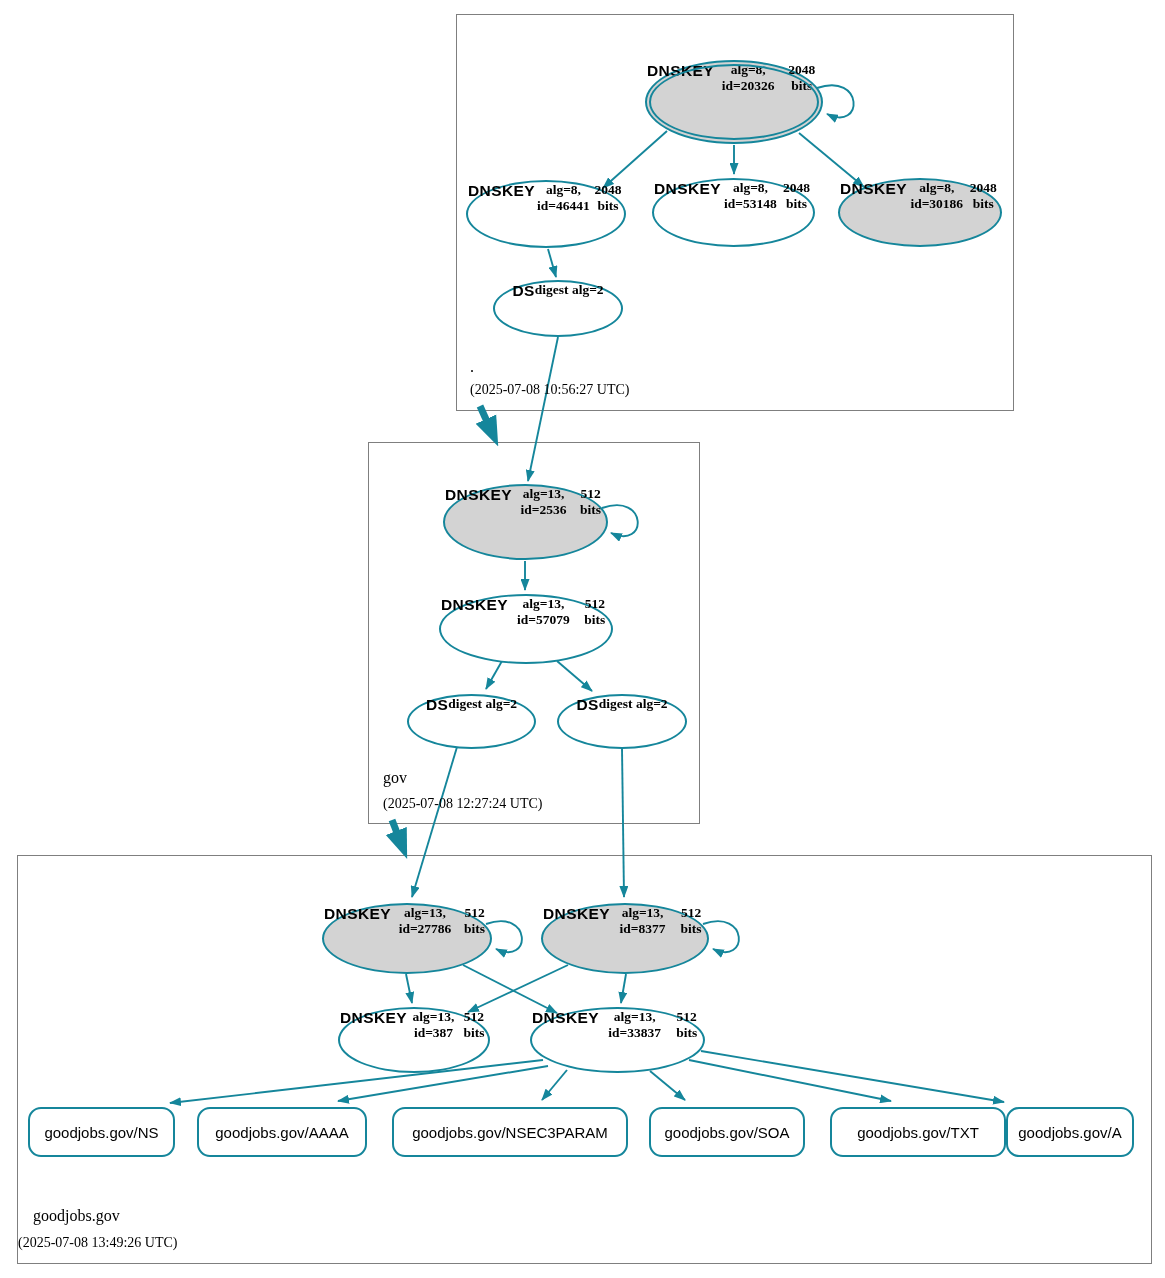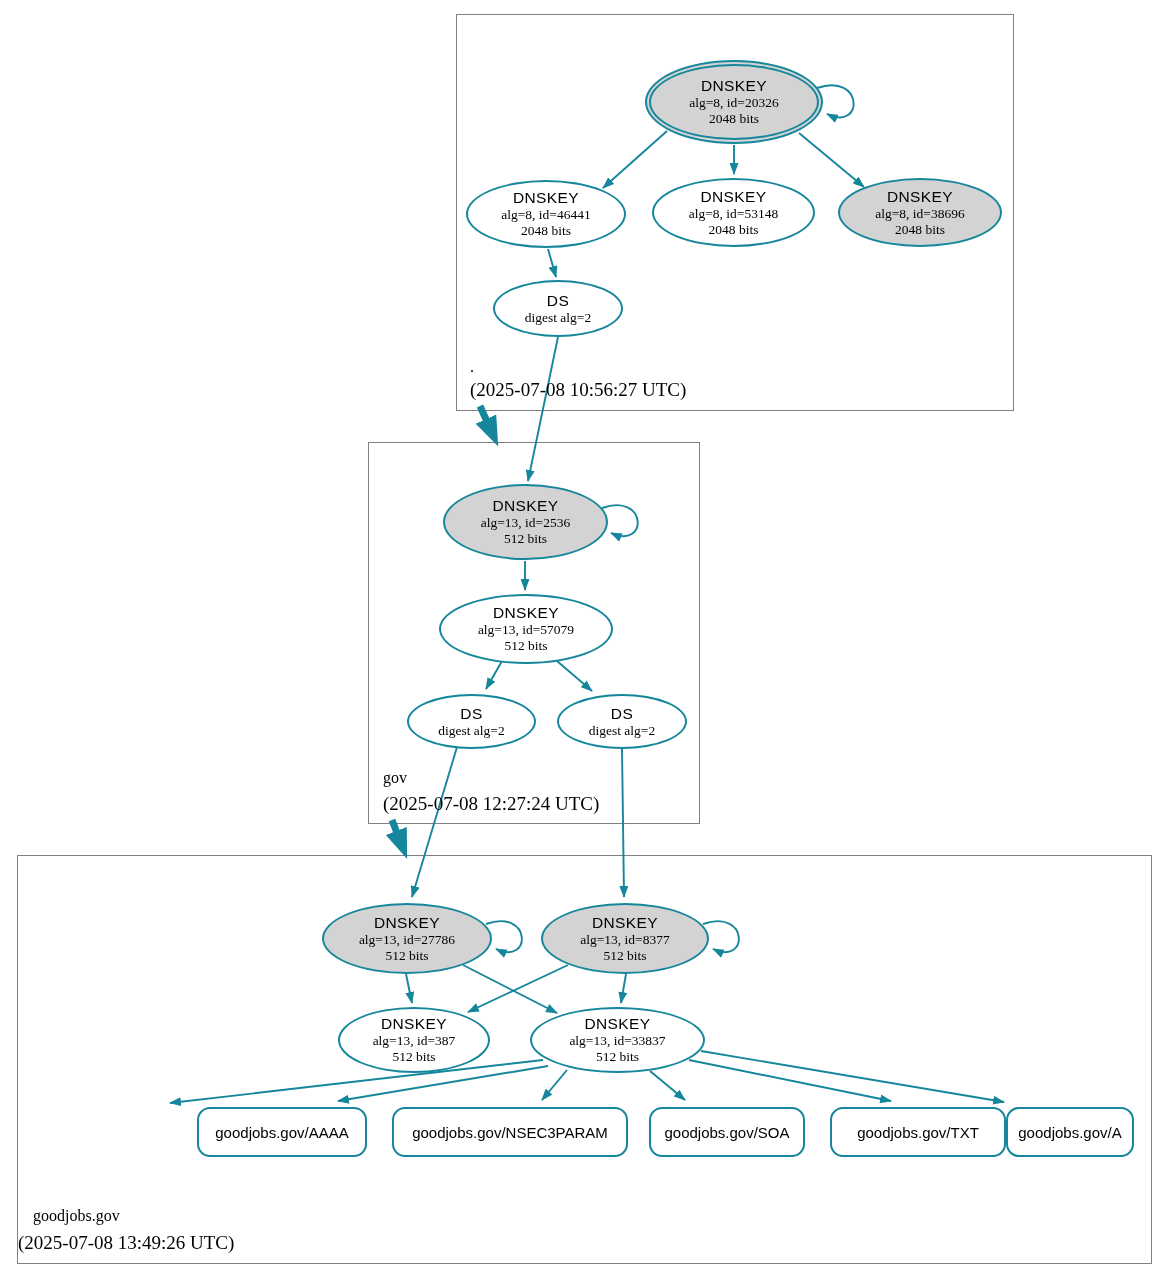--- a/index.html
+++ b/index.html
@@ -18,24 +18,25 @@
   }
   #edges{
     position:absolute;left:0;top:0;z-index:1;
   }
   .node{
     position:absolute;
     box-sizing:border-box;
     border:2px solid #15869b;
     border-radius:50%;
     background:#ffffff;
-    display:flex;flex-direction:column;
-    align-items:center;justify-content:center;
+    display:flex;flex-direction:row;
+    align-items:flex-start;justify-content:center;
     z-index:2;
     text-align:center;
+    font-weight:bold;
   }
   .node.gray{background:#d3d3d3;}
   .node.double::before{
     content:"";
     position:absolute;inset:2px;
     border:2px solid #15869b;
     border-radius:50%;
     pointer-events:none;
   }
   .nt{
@@ -62,21 +63,21 @@
   }
   .zone-label{
     position:absolute;z-index:2;
     font-family:"Liberation Serif", serif;
     font-size:16px;color:#000;line-height:18px;
     white-space:nowrap;
   }
   .zone-ts{
     position:absolute;z-index:2;
     font-family:"Liberation Serif", serif;
-    font-size:19px;color:#000;line-height:17px;
+    font-size:14px;color:#000;line-height:17px;
     white-space:nowrap;
   }
 </style>
 </head>
 <body>
 
 <div id="canvas">
 
   <div class="zone-box" style="left:456px;top:14px;width:556px;height:395px"></div>
   <div class="zone-box" style="left:368px;top:442px;width:330px;height:380px"></div>
@@ -134,21 +135,21 @@
     <div class="nd">alg=8, id=46441</div>
     <div class="nd">2048 bits</div>
   </div>
   <div class="node" style="left:652px;top:178px;width:163px;height:69px">
     <div class="nt">DNSKEY</div>
     <div class="nd">alg=8, id=53148</div>
     <div class="nd">2048 bits</div>
   </div>
   <div class="node gray" style="left:838px;top:178px;width:164px;height:69px">
     <div class="nt">DNSKEY</div>
-    <div class="nd">alg=8, id=38696</div>
+    <div class="nd">alg=8, id=30186</div>
     <div class="nd">2048 bits</div>
   </div>
   <div class="node" style="left:493px;top:280px;width:130px;height:57px">
     <div class="nt">DS</div>
     <div class="nd">digest alg=2</div>
   </div>
   <div class="zone-label" style="left:470px;top:358px">.</div>
   <div class="zone-ts" style="left:470px;top:381px">(2025-07-08 10:56:27 UTC)</div>
 
   <div class="node gray" style="left:443px;top:484px;width:165px;height:76px">
@@ -186,20 +187,21 @@
     <div class="nt">DNSKEY</div>
     <div class="nd">alg=13, id=387</div>
     <div class="nd">512 bits</div>
   </div>
   <div class="node" style="left:530px;top:1007px;width:175px;height:66px">
     <div class="nt">DNSKEY</div>
     <div class="nd">alg=13, id=33837</div>
     <div class="nd">512 bits</div>
   </div>
 
+  <div class="rrset" style="left:28px;top:1107px;width:147px">goodjobs.gov/NS</div>
   <div class="rrset" style="left:197px;top:1107px;width:170px">goodjobs.gov/AAAA</div>
   <div class="rrset" style="left:392px;top:1107px;width:236px">goodjobs.gov/NSEC3PARAM</div>
   <div class="rrset" style="left:649px;top:1107px;width:156px">goodjobs.gov/SOA</div>
   <div class="rrset" style="left:830px;top:1107px;width:176px">goodjobs.gov/TXT</div>
   <div class="rrset" style="left:1006px;top:1107px;width:128px">goodjobs.gov/A</div>
 
   <div class="zone-label" style="left:33px;top:1207px">goodjobs.gov</div>
   <div class="zone-ts" style="left:18px;top:1234px">(2025-07-08 13:49:26 UTC)</div>
 
 </div>

